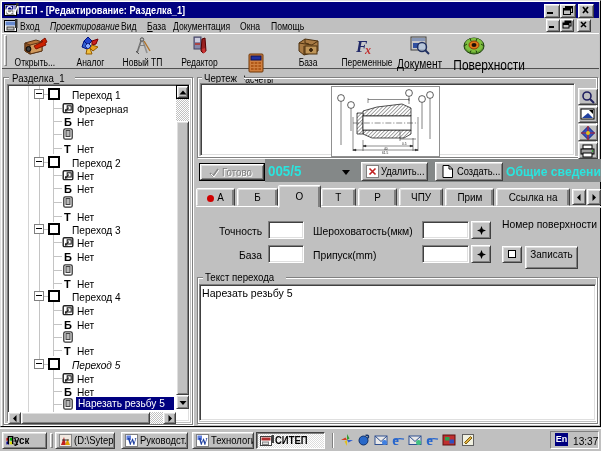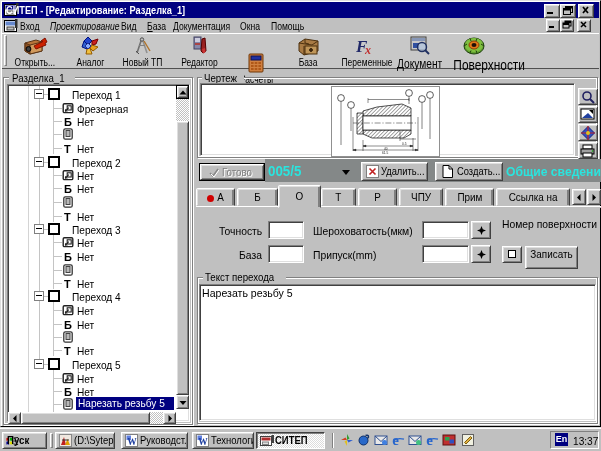--- a/index.html
+++ b/index.html
@@ -291,21 +291,21 @@
         <rect x="3" y="2.5" width="4" height="6" fill="#b8b8b8" stroke="#444"></rect>
       </svg></div>
     <div class="abs" style="left:53px;top:350px;width:9px;height:1px;background:#c4c4c4"></div>
     <div class="abs" style="left:64px;top:345px;"><span style="display:inline-block;transform:scaleX(1);transform-origin:0 0;font-size:11px;color:#000;font-weight:bold;white-space:nowrap">Т</span></div>
     <div class="abs" style="left:77px;top:345px;"><span style="display:inline-block;transform:scaleX(0.92);transform-origin:0 0;font-size:11px;color:#000;font-weight:normal;white-space:nowrap">Нет</span></div>
     <div class="abs" style="left:34px;top:359px;width:10px;height:10px;background:#fff;border:1px solid #808080">
       <div style="position:absolute;left:1px;top:3px;width:6px;height:1px;background:#000"></div>
     </div>
     <div class="abs" style="left:44px;top:364px;width:4px;height:1px;background:#c4c4c4"></div>
     <div class="abs" style="left:48px;top:358px;width:12px;height:12px;border:2px solid #000;background:#fff"></div>
-    <div class="abs" style="left:72px;top:359px;"><span style="display:inline-block;transform:scaleX(0.92);transform-origin:0 0;font-size:11px;color:#000;font-weight:normal;white-space:nowrap">Переход 5</span></div>
+    <div class="abs" style="left:72px;top:359px;font-style:italic;"><span style="display:inline-block;transform:scaleX(0.92);transform-origin:0 0;font-size:11px;color:#000;font-weight:normal;white-space:nowrap">Переход 5</span></div>
     <div class="abs" style="left:53px;top:370px;width:1px;height:54px;background:#c4c4c4"></div>
     <div class="abs" style="left:53px;top:378px;width:9px;height:1px;background:#c4c4c4"></div>
     <div class="abs" style="left:62px;top:372px"><svg width="12" height="12" viewBox="0 0 12 12">
         <rect x="1.2" y="1.8" width="9.6" height="8.8" rx="1.2" fill="#fff" stroke="#222" stroke-width="1.4"></rect>
         <rect x="5.2" y="3.8" width="4" height="4.2" fill="#fff" stroke="#222" stroke-width="1.1"></rect>
         <path d="M3 9.4 L6.8 5.6" stroke="#222" stroke-width="1.1"></path>
         <path d="M3 6.8 L3 9.4 L5.8 9.4 Z" fill="#222"></path>
       </svg></div>
     <div class="abs" style="left:77px;top:373px;"><span style="display:inline-block;transform:scaleX(0.92);transform-origin:0 0;font-size:11px;color:#000;font-weight:normal;white-space:nowrap">Нет</span></div>
     <div class="abs" style="left:53px;top:391px;width:9px;height:1px;background:#c4c4c4"></div>

